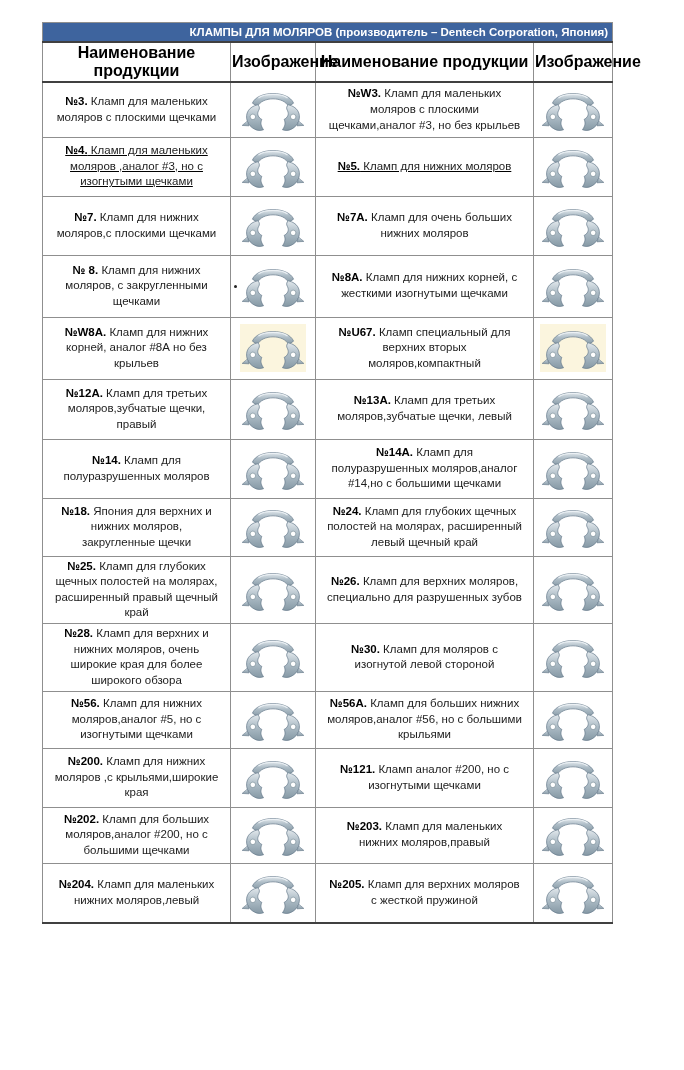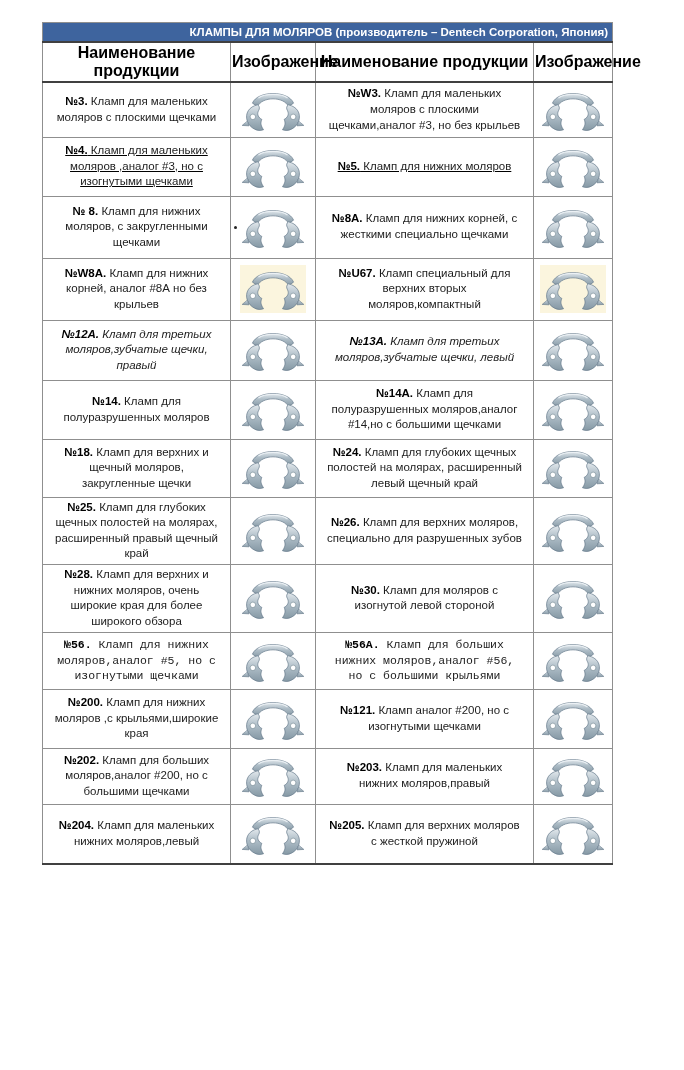--- a/index.html
+++ b/index.html
@@ -124,50 +124,64 @@
               <use href="#clamp-symbol"></use>
             </svg>
           </td>
           <td class="name-cell"><span class="num">№5.</span><span> Кламп для нижних моляров</span></td>
           <td class="img-cell">
             <svg class="clamp" viewBox="0 0 76 56" width="66" height="48">
               <use href="#clamp-symbol"></use>
             </svg>
           </td>
         </tr>
+        <tr style="height: 59px;">
+          <td class="name-cell"><span class="num">№7.</span><span> Кламп для нижних моляров,с плоскими щечками</span></td>
+          <td class="img-cell">
+            <svg class="clamp" viewBox="0 0 76 56" width="66" height="48">
+              <use href="#clamp-symbol"></use>
+            </svg>
+          </td>
+          <td class="name-cell"><span class="num">№7А.</span><span> Кламп для очень больших нижних моляров</span></td>
+          <td class="img-cell">
+            <svg class="clamp" viewBox="0 0 76 56" width="66" height="48">
+              <use href="#clamp-symbol"></use>
+            </svg>
+          </td>
+        </tr>
         <tr style="height: 62px;">
           <td class="name-cell"><span class="num">№ 8.</span><span> Кламп для нижних моляров, с закругленными щечками</span></td>
           <td class="img-cell">
             <span class="artifact-dot"></span>
             <svg class="clamp" viewBox="0 0 76 56" width="66" height="48">
               <use href="#clamp-symbol"></use>
             </svg>
           </td>
-          <td class="name-cell"><span class="num">№8А.</span><span> Кламп для нижних корней, с жесткими специально щечками</span></td>
+          <td class="name-cell"><span class="num">№8А.</span><span> Кламп для нижних корней, с жесткими изогнутыми щечками</span></td>
           <td class="img-cell">
             <svg class="clamp" viewBox="0 0 76 56" width="66" height="48">
               <use href="#clamp-symbol"></use>
             </svg>
           </td>
         </tr>
         <tr style="height: 62px;">
           <td class="name-cell"><span class="num">№W8A.</span><span> Кламп для нижних корней, аналог #8А но без крыльев</span></td>
           <td class="img-cell cream">
             <svg class="clamp" viewBox="0 0 76 56" width="66" height="48">
               <use href="#clamp-symbol"></use>
             </svg>
           </td>
           <td class="name-cell"><span class="num">№U67.</span><span> Кламп специальный для верхних вторых моляров,компактный</span></td>
           <td class="img-cell cream">
             <svg class="clamp" viewBox="0 0 76 56" width="66" height="48">
               <use href="#clamp-symbol"></use>
             </svg>
           </td>
         </tr>
-        <tr style="height: 60px; font-style: italic;">
+        <tr style="height: 60px;">
           <td class="name-cell"><span class="num">№12А.</span><span> Кламп для третьих моляров,зубчатые щечки, правый</span></td>
           <td class="img-cell">
             <svg class="clamp" viewBox="0 0 76 56" width="66" height="48">
               <use href="#clamp-symbol"></use>
             </svg>
           </td>
           <td class="name-cell"><span class="num">№13А.</span><span> Кламп для третьих моляров,зубчатые щечки, левый</span></td>
           <td class="img-cell">
             <svg class="clamp" viewBox="0 0 76 56" width="66" height="48">
               <use href="#clamp-symbol"></use>
@@ -182,21 +196,21 @@
             </svg>
           </td>
           <td class="name-cell"><span class="num">№14А.</span><span> Кламп для полуразрушенных моляров,аналог #14,но с большими щечками</span></td>
           <td class="img-cell">
             <svg class="clamp" viewBox="0 0 76 56" width="66" height="48">
               <use href="#clamp-symbol"></use>
             </svg>
           </td>
         </tr>
         <tr style="height: 58px;">
-          <td class="name-cell"><span class="num">№18.</span><span> Кламп для верхних и щечный моляров, закругленные щечки</span></td>
+          <td class="name-cell"><span class="num">№18.</span><span> Япония для верхних и нижних моляров, закругленные щечки</span></td>
           <td class="img-cell">
             <svg class="clamp" viewBox="0 0 76 56" width="66" height="48">
               <use href="#clamp-symbol"></use>
             </svg>
           </td>
           <td class="name-cell"><span class="num">№24.</span><span> Кламп для глубоких щечных полостей на молярах, расширенный левый щечный край</span></td>
           <td class="img-cell">
             <svg class="clamp" viewBox="0 0 76 56" width="66" height="48">
               <use href="#clamp-symbol"></use>
             </svg>
@@ -223,21 +237,21 @@
               <use href="#clamp-symbol"></use>
             </svg>
           </td>
           <td class="name-cell"><span class="num">№30.</span><span> Кламп для моляров с изогнутой левой стороной</span></td>
           <td class="img-cell">
             <svg class="clamp" viewBox="0 0 76 56" width="66" height="48">
               <use href="#clamp-symbol"></use>
             </svg>
           </td>
         </tr>
-        <tr style="height: 57px; font-family: Liberation Mono, monospace;">
+        <tr style="height: 57px;">
           <td class="name-cell"><span class="num">№56.</span><span> Кламп для нижних моляров,аналог #5, но с изогнутыми щечками</span></td>
           <td class="img-cell">
             <svg class="clamp" viewBox="0 0 76 56" width="66" height="48">
               <use href="#clamp-symbol"></use>
             </svg>
           </td>
           <td class="name-cell"><span class="num">№56А.</span><span> Кламп для больших нижних моляров,аналог #56, но с большими крыльями</span></td>
           <td class="img-cell">
             <svg class="clamp" viewBox="0 0 76 56" width="66" height="48">
               <use href="#clamp-symbol"></use>

